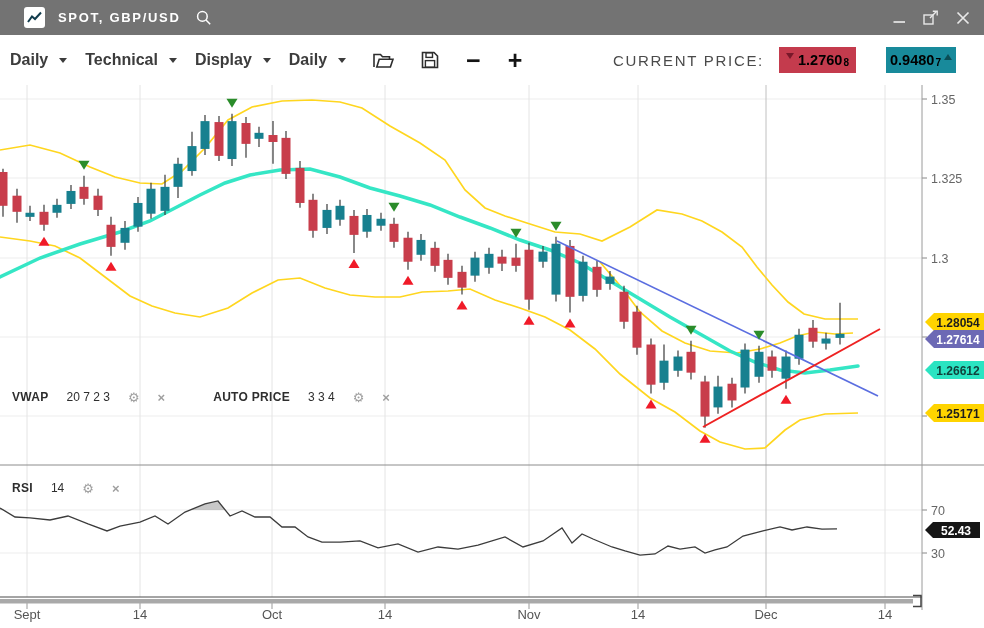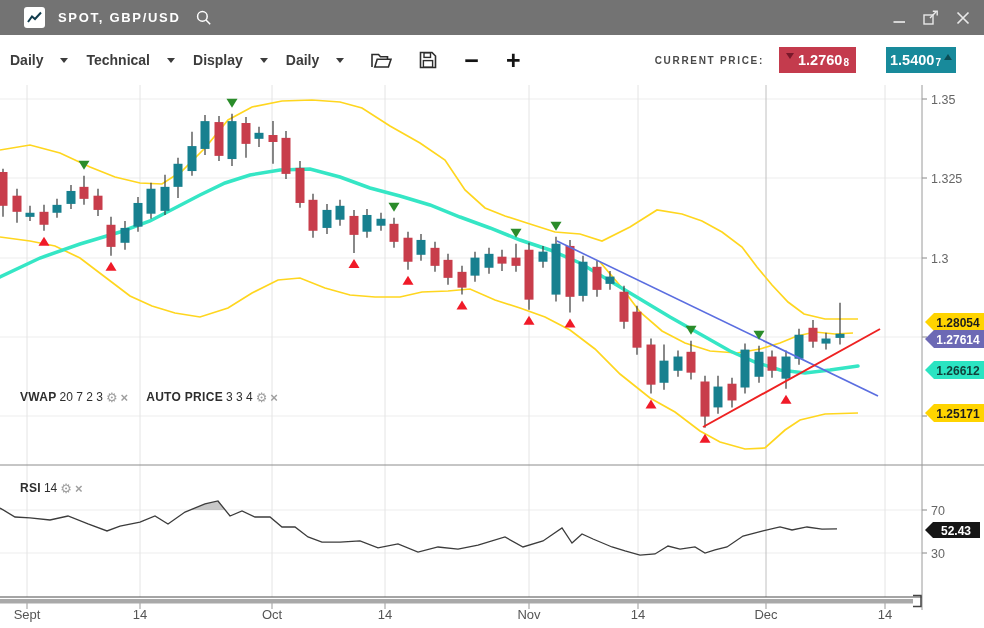--- a/index.html
+++ b/index.html
@@ -13,42 +13,42 @@
   .logo{width:21px;height:21px;background:#fff;border-radius:3px;margin-left:24px;
     display:flex;align-items:center;justify-content:center;flex:0 0 auto}
   .app-title{margin-left:13px;font-size:13px;font-weight:bold;letter-spacing:1.7px}
   .search-ic{margin-left:15px;display:flex;cursor:pointer}
   .win{margin-left:auto;display:flex;align-items:center;gap:17px;margin-right:14px}
   .win>span{display:flex;cursor:pointer}
 
   
   .toolbar{position:absolute;top:35px;left:0;right:0;height:50px;background:#fff;
     display:flex;align-items:center;z-index:5}
-  .menu{display:flex;align-items:center;gap:17px;font-size:14px;font-weight:bold;
+  .menu{display:flex;align-items:center;gap:11px;font-size:16px;font-weight:bold;
     color:#3c3c3c;cursor:pointer}
   .menu.first{margin-left:10px}
   .menu+.menu{margin-left:18px}
   .caret{width:0;height:0;border-left:4.5px solid transparent;
     border-right:4.5px solid transparent;border-top:5.5px solid #3c3c3c}
   .tbicon{margin-left:27px;display:flex;align-items:center;cursor:pointer}
   .tbicon.txt{font-size:25px;font-weight:bold;color:#141414;line-height:20px}
-  .cp-label{margin-left:auto;font-size:10px;letter-spacing:1.7px;color:#4a4a4a;
-    font-weight:700}
+  .cp-label{margin-left:auto;font-size:15px;letter-spacing:1.7px;color:#4a4a4a;
+    font-weight:400}
   .price-badge{height:26px;display:flex;align-items:center;justify-content:center;
-    color:#ffffff;font-weight:bold;font-size:14.5px;cursor:pointer}
+    color:#000000;font-weight:bold;font-size:14.5px;cursor:pointer}
   .price-badge.bid{background:#c43b4d;margin-left:15px;width:77px}
   .price-badge.ask{background:#188a9b;margin-left:30px;margin-right:28px;width:70px}
   .sub-digit{font-size:10px;margin-top:5px;margin-left:1px;font-weight:bold}
   .tri-dn{width:0;height:0;border-left:4px solid transparent;border-right:4px solid transparent;
     border-top:6px solid #79182a;margin-right:4px;margin-bottom:9px}
   .tri-up{width:0;height:0;border-left:4px solid transparent;border-right:4px solid transparent;
     border-bottom:6px solid #0b4d55;margin-left:3px;margin-bottom:7px}
 
   
-  .ind-row{position:absolute;left:20px;display:flex;align-items:center;gap:3px;
+  .ind-row{position:absolute;left:12px;display:flex;align-items:center;gap:18px;
     font-size:12px;color:#2e2e2e;z-index:4;white-space:nowrap}
   .ind-name{font-weight:bold;letter-spacing:.3px}
   .ind-gear{color:#9f9f9f;font-size:13px;cursor:pointer;line-height:1}
   .ind-x{color:#9f9f9f;font-size:13px;font-weight:bold;cursor:pointer;line-height:1}
   .ind-gap{width:12px}
   #vwap-row{top:390px}
   #rsi-row{top:481px}
 
   #chart-svg{position:absolute;top:85px;left:0;z-index:1}
   svg text{font-family:"Liberation Sans",sans-serif}
@@ -124,21 +124,21 @@
     </span>
     <span class="tbicon txt">−</span>
     <span class="tbicon txt">+</span>
     <span class="cp-label">CURRENT PRICE:</span>
     <span class="price-badge bid">
       <span class="tri-dn"></span>
       <span>1.2760</span>
       <span class="sub-digit">8</span>
     </span>
     <span class="price-badge ask">
-      <span>1.5400</span>
+      <span>0.9480</span>
       <span class="sub-digit">7</span>
       <span class="tri-up"></span>
     </span>
   </div>
 
   <svg id="chart-svg" width="984" height="543" viewBox="0 85 984 543">
       <line x1="0" y1="99" x2="922" y2="99" stroke="#ededed"></line>
       <line x1="922" y1="99" x2="927" y2="99" stroke="#888"></line>
       <text x="931" y="103.5" fill="#666666" font-size="12.5">1.35</text>
       <line x1="0" y1="178" x2="922" y2="178" stroke="#ededed"></line>

